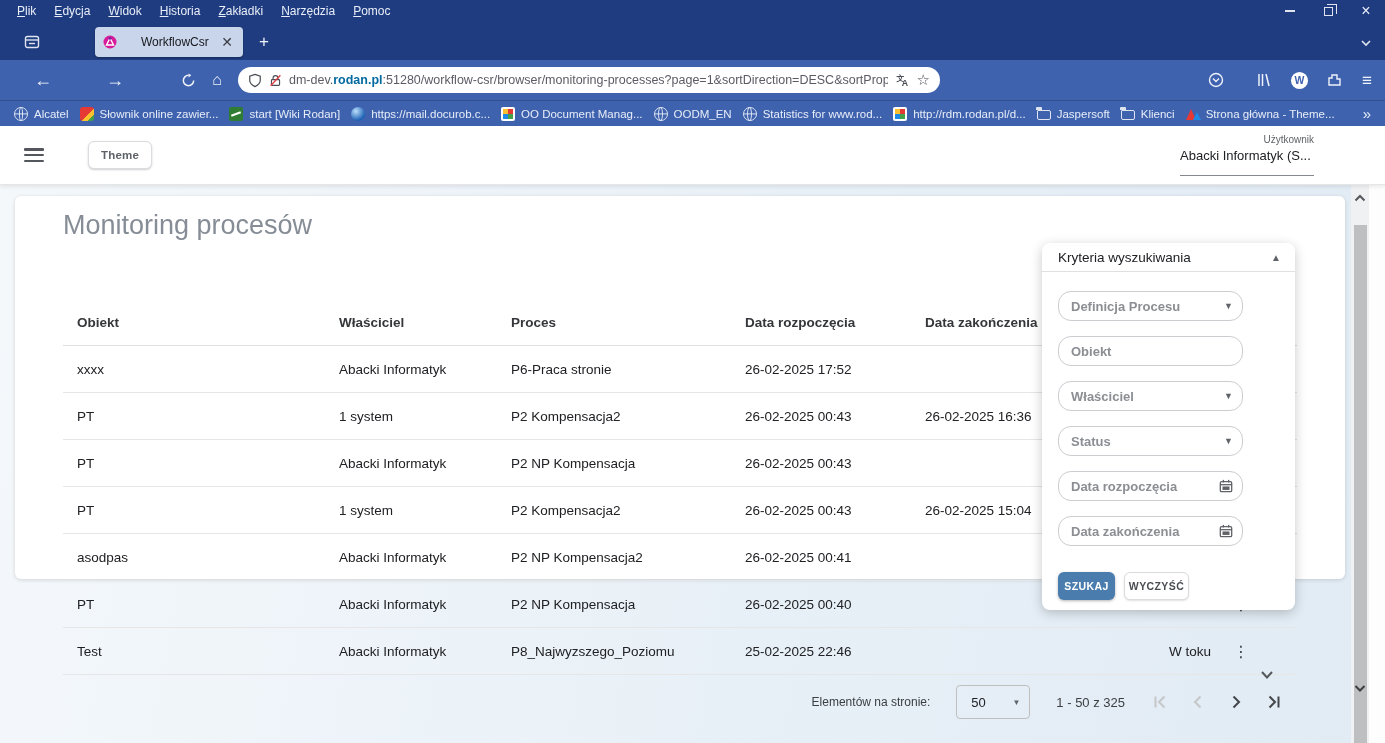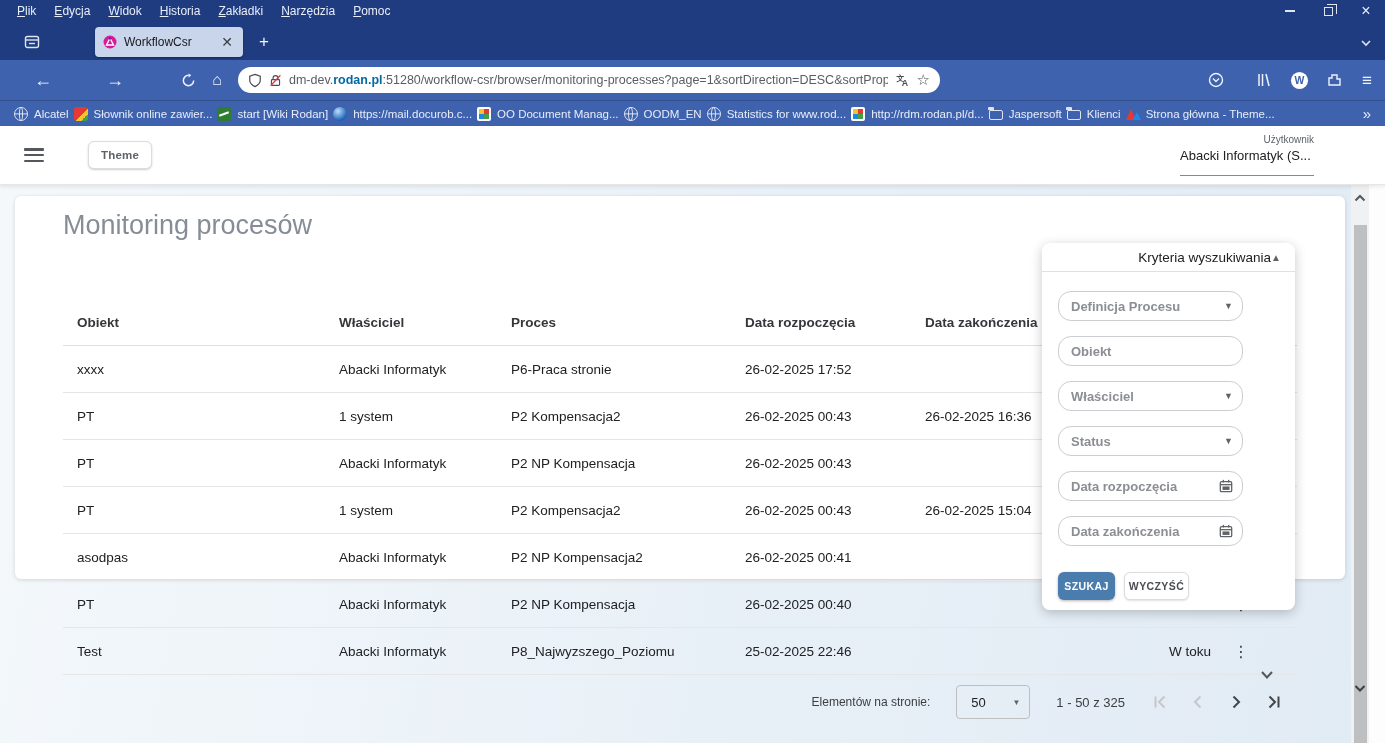--- a/index.html
+++ b/index.html
@@ -16,34 +16,34 @@
   .win-controls { position:absolute; right:0; top:0; height:22px; display:flex; }
   .win-btn { width:38px; height:22px; display:flex; align-items:center; justify-content:center; color:#e9eef8; }
   .min-glyph { width:10px; height:1.5px; background:#dfe4ee; display:inline-block; }
   .restore-glyph { position:relative; width:9px; height:9px; border:1.3px solid #dfe4ee; display:inline-block; }
   .restore-glyph::before { content:""; position:absolute; left:2px; top:-4px; width:9px; height:9px; border:1.3px solid #dfe4ee; border-left:none; border-bottom:none; }
   .close-glyph { font-size:16px; line-height:1; }
 
   .tabstrip { position:absolute; left:0; top:22px; width:1385px; height:38px; background:#1e3c7f; }
   .tab { position:absolute; left:95px; top:5px; width:148px; height:30px; background:#c9d5ea; border-radius:4px;
          display:flex; align-items:center; padding:0 8px; color:#16181d; font-size:12px; box-shadow:0 1px 2px rgba(0,0,0,.3); }
-  .tab-title { flex:1; margin-left:7px; white-space:nowrap; overflow:hidden; }
+  .tab-title { flex:1; margin-left:24px; white-space:nowrap; overflow:hidden; }
   .tab-close { color:#3a3d44; font-size:14px; padding:0 2px; }
   .icon-btn { display:flex; align-items:center; justify-content:center; }
 
   .navbar { position:absolute; left:0; top:60px; width:1385px; height:40px; background:#3f62ae; }
   .nav-glyph { color:#eef2fa; font-size:18px; line-height:1; }
   .urlbar { position:absolute; left:238px; top:7px; width:702px; height:26px; background:#ffffff; border-radius:14px;
             display:flex; align-items:center; padding:0 10px; gap:7px; }
   .url-text { flex:1; min-width:0; overflow:hidden; white-space:nowrap; font-size:12.5px; color:#5b5b66; }
   .url-text b { color:#0369a1; font-weight:700; }
   .star-glyph { color:#4a4d55; font-size:15px; }
 
   .bookmarksbar { position:absolute; left:0; top:100px; width:1385px; height:26px; background:#3f62ae;
-                  border-top:1px solid rgba(0,0,0,.18); display:flex; align-items:center; padding:0 14px; gap:5px;
+                  border-top:1px solid rgba(0,0,0,.18); display:flex; align-items:center; padding:0 14px; gap:11px;
                   color:#e7edf8; font-size:11.5px; }
   .bm { display:flex; align-items:center; gap:6px; white-space:nowrap; }
   .ic { position:relative; width:14px; height:14px; flex:0 0 auto; display:inline-block; }
   .ic[data-icon="globe"] { border:1.2px solid #dce4f2; border-radius:50%; }
   .ic[data-icon="globe"]::before { content:""; position:absolute; left:30%; right:30%; top:-1px; bottom:-1px; border:1.2px solid #dce4f2; border-radius:50%; }
   .ic[data-icon="globe"]::after { content:""; position:absolute; left:0; right:0; top:50%; height:1.2px; background:#dce4f2; transform:translateY(-50%); }
   .ic[data-icon="dict"] { background:linear-gradient(135deg,#e53935 0 55%,#fbc02d 55% 75%,#43a047 75%); border-radius:3px; }
   .ic[data-icon="wiki"] { background:#2e7d32; border-radius:2px; }
   .ic[data-icon="wiki"]::after { content:""; position:absolute; left:2px; right:2px; top:6px; height:2px; background:#fff; transform:rotate(-20deg); }
   .ic[data-icon="sphere"] { background:radial-gradient(circle at 35% 30%,#bbdefb,#1e62b5 70%); border-radius:50%; }
@@ -88,21 +88,21 @@
            justify-content:flex-end; gap:26px; padding-right:14px; font-size:12px; color:#3c4043; }
   .psize { width:74px; height:34px; border:1px solid #bfbfbf; border-radius:4px; display:flex; align-items:center;
            padding:0 9px 0 14px; font-size:13px; color:#202124; }
   .psize .caret { margin-left:auto; font-size:8px; color:#5f6368; }
   .range { font-size:13px; }
   .pnav { display:flex; align-items:center; gap:20px; }
 
   
   .panel { position:absolute; left:1042px; top:58px; width:253px; height:367px; background:#fff; border-radius:8px;
            box-shadow:0 3px 12px rgba(0,0,0,.22); z-index:5; }
-  .panel-head { height:29px; border-bottom:1px solid #e0e0e0; display:flex; align-items:center; padding:0 14px 0 8px;text-align:right; }
+  .panel-head { height:29px; border-bottom:1px solid #e0e0e0; display:flex; align-items:center; padding:0 14px 0 16px; }
   .panel-title { font-size:13.5px; color:#202124; flex:1; }
   .panel-collapse { font-size:10px; color:#5f6368; }
   .pfield { position:absolute; left:16px; width:185px; height:30px; border:1px solid #cbcdd1; border-radius:13px;
             display:flex; align-items:center; padding:0 9px 0 12px; font-size:13px; color:#8b8e93; background:#fff;font-weight:bold; }
   .pfield .caret { margin-left:auto; font-size:9px; color:#5f6368; }
   .pfield .cal { margin-left:auto; }
   .pbtn { position:absolute; top:329px; height:28px; border-radius:6px; display:flex; align-items:center; justify-content:center;
           font-size:10.5px; font-weight:700; letter-spacing:.4px; }
   .pbtn.search { left:16px; width:57px; background:#4a7dae; color:#fff; box-shadow:0 1px 3px rgba(0,0,0,.3); }
   .pbtn.clear { left:82px; width:65px; background:#fff; color:#4a4d52; border:1px solid #dcdcdc; box-shadow:0 1px 2px rgba(0,0,0,.12); }

